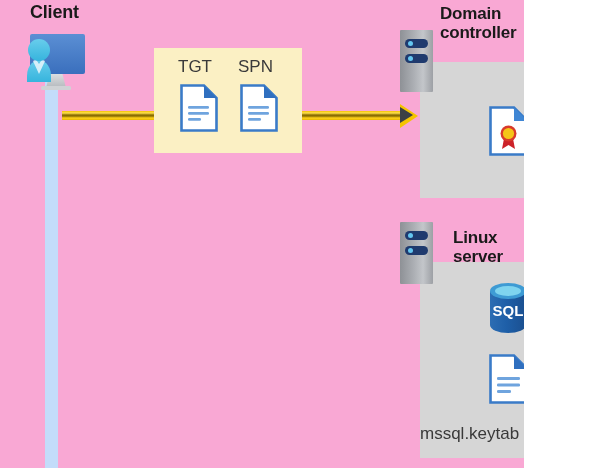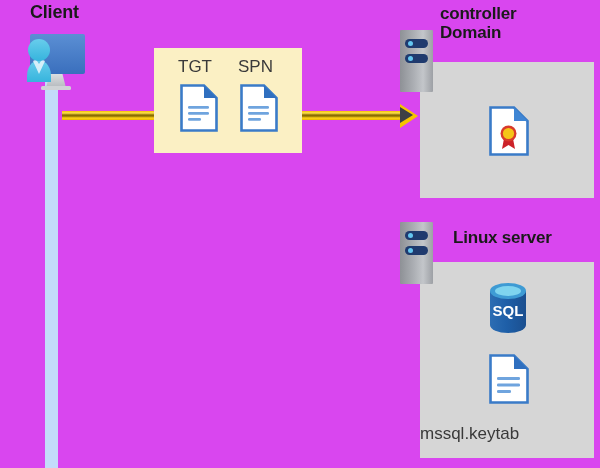--- a/index.html
+++ b/index.html
@@ -5,23 +5,23 @@
   html, body {
     margin: 0;
     padding: 0;
     background: #ffffff;
   }
   body {
     font-family: "Liberation Sans", sans-serif;
   }
   #canvas {
     position: relative;
-    width: 600px;
+    width: 524px;
     height: 468px;
-    background: #d946ef;
+    background: #f9a8d4;
     overflow: hidden;
   }
   .abs { position: absolute; }
 
   
   .title {
     font-weight: bold;
     color: #1a1a1a;
     letter-spacing: -0.2px;
     line-height: 1.12;
@@ -218,22 +218,22 @@
       <path d="M24 1.5 L36.5 14 H24 Z" fill="#2f6fbf"></path>
       <rect x="8" y="22" width="21" height="2.8" rx="1.2" fill="#6fa4de"></rect>
       <rect x="8" y="28" width="21" height="2.8" rx="1.2" fill="#6fa4de"></rect>
       <rect x="8" y="34" width="13" height="2.8" rx="1.2" fill="#6fa4de"></rect>
     </svg>
   </div>
 
   <div class="abs panel" id="dc-panel"></div>
 
   <div class="abs title" id="dc-title">
+    <div>Domain</div>
     <div>controller</div>
-    <div>Domain</div>
   </div>
 
   <div class="abs rack" id="dc-rack">
     <div class="rack-pill p1">
         <div class="rack-dot"></div>
       </div>
     <div class="rack-pill p2">
         <div class="rack-dot"></div>
       </div>
   </div>

